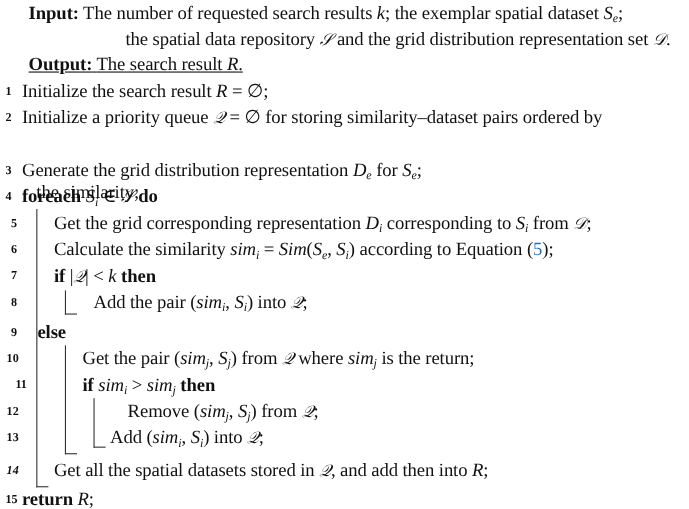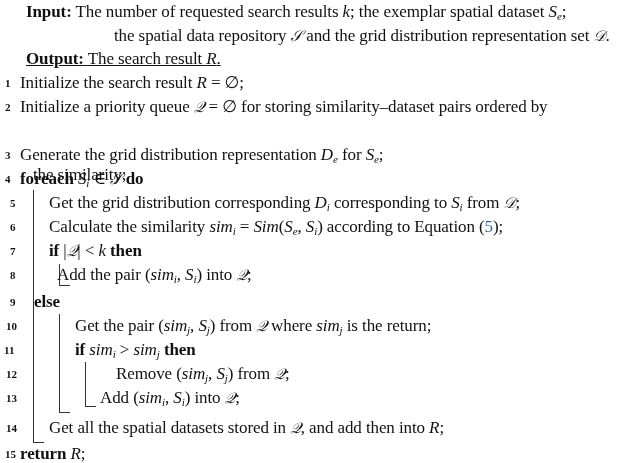--- a/index.html
+++ b/index.html
@@ -56,70 +56,70 @@
 
 <div class="row" style="top:167px;">
   <span class="ln" style="left:5px;">4</span>
   <span class="txt" style="left:20px;"><b>foreach</b> <i>S</i><sub><i>i</i></sub> ∈ <span class="cal">𝒮</span> <b>do</b></span>
 </div>
 
 <div class="foot" style="left:33px; top:190px; height:252px;"></div>
 
 <div class="row" style="top:191px;">
   <span class="ln" style="left:10px;">5</span>
-  <span class="txt" style="left:49px;"><span>Get the grid distribution corresponding </span><i>D</i><sub><i>i</i></sub><span> corresponding to </span><i>S</i><sub><i>i</i></sub><span> from </span><span class="cal">𝒟</span>;</span>
+  <span class="txt" style="left:49px;"><span>Get the grid corresponding representation </span><i>D</i><sub><i>i</i></sub><span> corresponding to </span><i>S</i><sub><i>i</i></sub><span> from </span><span class="cal">𝒟</span>;</span>
 </div>
 
 <div class="row" style="top:215px;">
   <span class="ln" style="left:10px;">6</span>
   <span class="txt" style="left:49px;"><span>Calculate the similarity </span><i>sim</i><sub><i>i</i></sub> = <i>Sim</i>(<i>S</i><sub><i>e</i></sub>, <i>S</i><sub><i>i</i></sub>)<span> according to Equation (</span><span class="link">5</span><span>);</span></span>
 </div>
 
 <div class="row" style="top:239px;">
   <span class="ln" style="left:10px;">7</span>
   <span class="txt" style="left:49px;"><b>if</b> |<span class="cal">𝒬</span>| &lt; <i>k</i> <b>then</b></span>
 </div>
 
 <div class="foot" style="left:59px; top:264px; height:21px;"></div>
 
 <div class="row" style="top:263px;">
   <span class="ln" style="left:10px;">8</span>
-  <span class="txt" style="left:57px;text-align:right;"><span>Add the pair </span>(<i>sim</i><sub><i>i</i></sub>, <i>S</i><sub><i>i</i></sub>)<span> into </span><span class="cal">𝒬</span>;</span>
+  <span class="txt" style="left:85px;text-align:right;"><span>Add the pair </span>(<i>sim</i><sub><i>i</i></sub>, <i>S</i><sub><i>i</i></sub>)<span> into </span><span class="cal">𝒬</span>;</span>
 </div>
 
 <div class="row" style="top:290px;">
   <span class="ln" style="left:10px;">9</span>
   <span class="txt" style="left:34px;"><b>else</b></span>
 </div>
 
 <div class="foot" style="left:59px; top:314px; height:98px;"></div>
 
 <div class="row" style="top:314px;">
   <span class="ln" style="left:6px;">10</span>
   <span class="txt" style="left:75px;"><span>Get the pair </span>(<i>sim</i><sub><i>j</i></sub>, <i>S</i><sub><i>j</i></sub>)<span> from </span><span class="cal">𝒬</span><span> where </span><i>sim</i><sub><i>j</i></sub><span> is the return;</span></span>
 </div>
 
 <div class="row" style="top:338px;">
-  <span class="ln" style="left:4px;">11</span>
+  <span class="ln" style="left:14px;">11</span>
   <span class="txt" style="left:75px;"><b>if</b> <i>sim</i><sub><i>i</i></sub> &gt; <i>sim</i><sub><i>j</i></sub> <b>then</b></span>
 </div>
 
 <div class="foot" style="left:85px; top:362px; height:44px;"></div>
 
 <div class="row" style="top:362px;">
   <span class="ln" style="left:6px;">12</span>
   <span class="txt" style="left:116px;"><span>Remove </span>(<i>sim</i><sub><i>j</i></sub>, <i>S</i><sub><i>j</i></sub>)<span> from </span><span class="cal">𝒬</span>;</span>
 </div>
 
 <div class="row" style="top:386px;">
   <span class="ln" style="left:6px;">13</span>
   <span class="txt" style="left:100px;"><span>Add </span>(<i>sim</i><sub><i>i</i></sub>, <i>S</i><sub><i>i</i></sub>)<span> into </span><span class="cal">𝒬</span>;</span>
 </div>
 
 <div class="row" style="top:416px;">
-  <span class="ln" style="left:6px;">14</span>
+  <span class="ln" style="left:6px;font-style:italic;">14</span>
   <span class="txt" style="left:49px;"><span>Get all the spatial datasets stored in </span><span class="cal">𝒬</span><span>, and add then into </span><i>R</i>;</span>
 </div>
 
 <div class="row" style="top:442px;">
   <span class="ln" style="left:5px;">15</span>
   <span class="txt" style="left:20px;"><b>return</b> <i>R</i>;</span>
 </div>
 
 </body></html>

